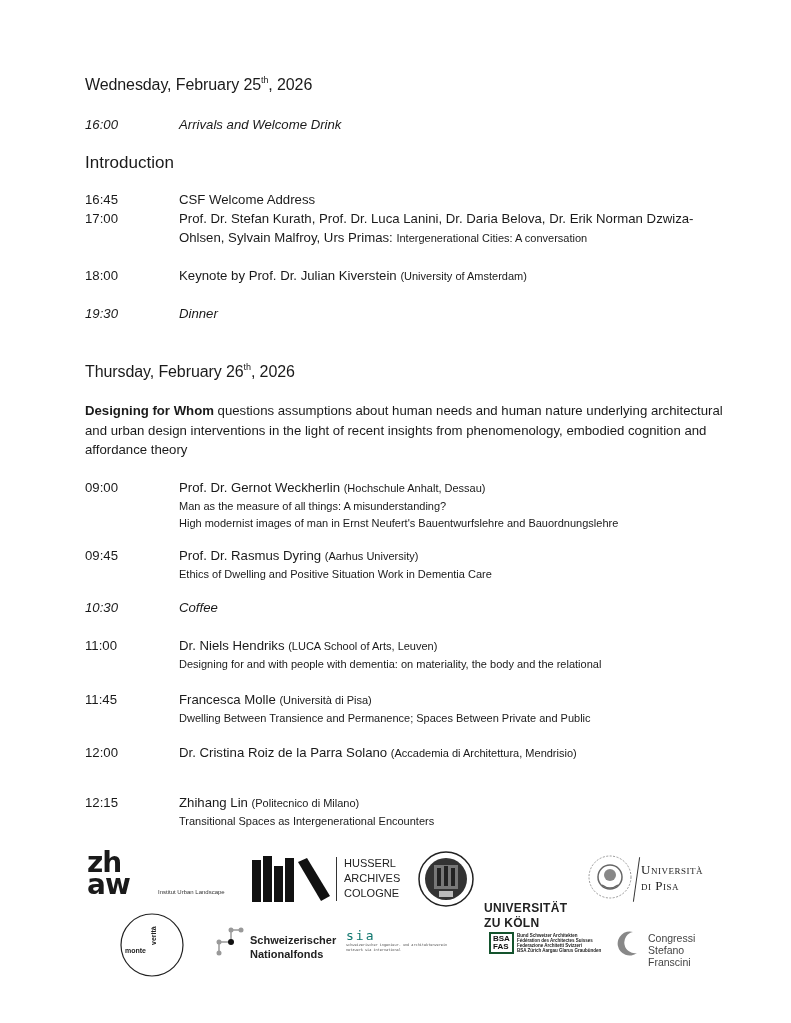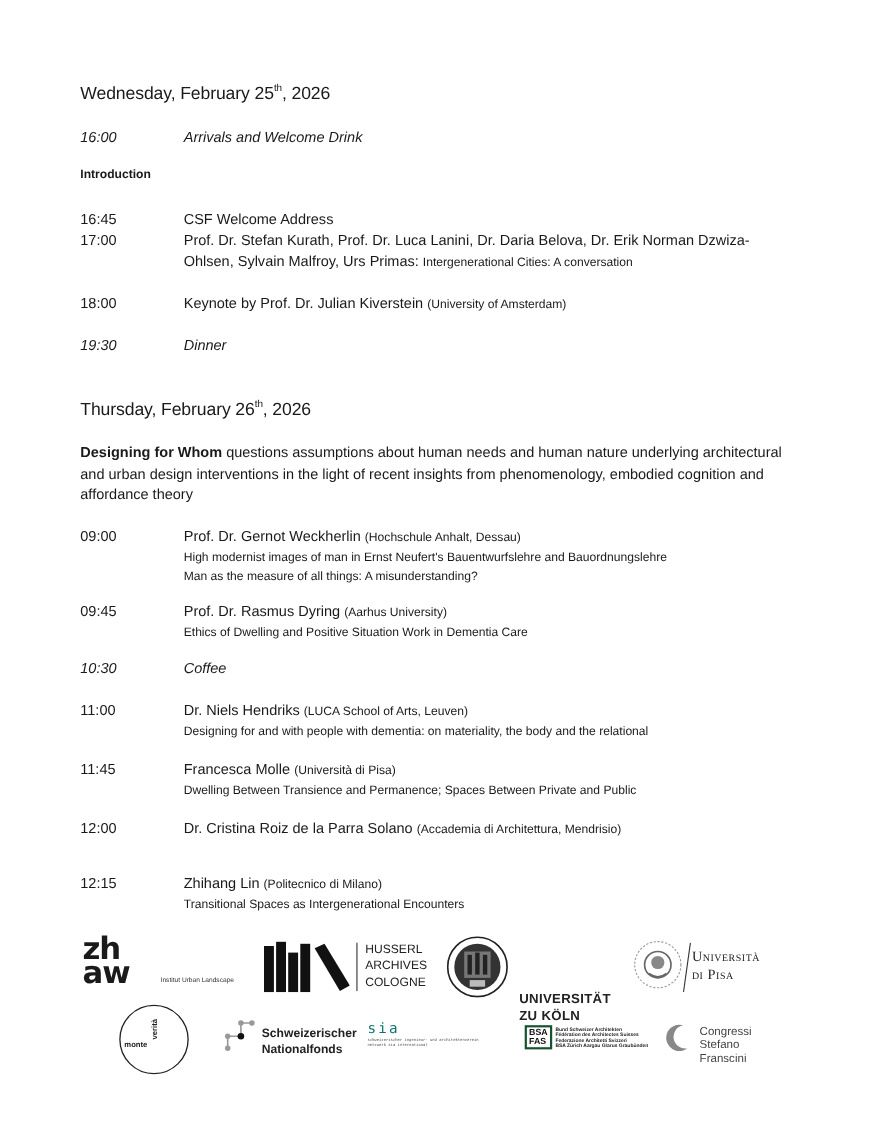--- a/index.html
+++ b/index.html
@@ -1,25 +1,25 @@
 <!DOCTYPE html>
 <html><head>
 <meta charset="utf-8">
 <style>
   html, body { margin: 0; padding: 0; background: #ffffff; }
   body { width: 791px; height: 1023px; position: relative; overflow: hidden;
          font-family: "Liberation Sans", "DejaVu Sans", sans-serif; color: #1a1a1a; }
-  .page { position: absolute; left: 0; top: 0; width: 643px; height: 1023px; padding-left: 36px; }
+  .page { position: absolute; left: 12px; top: 0; width: 643px; height: 1023px; padding-left: 36px; }
   .day-heading { position: absolute; left: 73px; font-size: 16px; letter-spacing: -0.1px; }
   .day-heading sup { font-size: 9px; vertical-align: 7px; }
   .row { position: absolute; left: 73px; width: 650px; font-size: 13.2px; line-height: 19px; }
   .row .time { position: absolute; left: 0; top: 0; width: 90px; }
   .row .content { position: absolute; left: 94px; top: 0; width: 560px; }
   .italic { font-style: italic; }
-  .section-title { position: absolute; left: 73px; font-size: 11px; font-weight: bold; }
+  .section-title { position: absolute; left: 73px; font-size: 17px; font-weight: normal; }
   .small { font-size: 11px; margin-top: 17px; }
   .sub { font-size: 11px; line-height: 17px; display: block; }
   .intro-para { position: absolute; left: 73px; width: 650px; font-size: 13.2px; line-height: 19.5px; }
   .intro-para b { font-weight: bold; }
 
   
   .logo { position: absolute; }
   .zhaw { left: 75px; top: 852px; font-weight: 900; font-size: 28px; line-height: 22px; letter-spacing: -1px; font-family: "DejaVu Sans", sans-serif; }
   .zhaw-sub { left: 146px; top: 889px; font-size: 6px; color: #333; }
   .husserl-mark { left: 240px; top: 856px; width: 78px; height: 46px; }
@@ -76,22 +76,22 @@
   </div>
 
   <div class="day-heading" style="top:362px;"><span>Thursday, February 26</span><sup>th</sup><span>, 2026</span></div>
 
   <div class="intro-para" style="top:401px;"><b>Designing for Whom</b><span> questions assumptions about human needs and human nature underlying architectural and urban design interventions in the light of recent insights from phenomenology, embodied cognition and affordance theory</span></div>
 
   <div class="row" style="top:478px;">
     <span class="time">09:00</span>
     <span class="content">
       <span>Prof. Dr. Gernot Weckherlin</span> <span class="small">(Hochschule Anhalt, Dessau)</span>
+      <span class="sub">Man as the measure of all things: A misunderstanding?</span>
       <span class="sub">High modernist images of man in Ernst Neufert's Bauentwurfslehre and Bauordnungslehre</span>
-      <span class="sub">Man as the measure of all things: A misunderstanding?</span>
     </span>
   </div>
 
   <div class="row" style="top:546px;">
     <span class="time">09:45</span>
     <span class="content">
       <span>Prof. Dr. Rasmus Dyring</span> <span class="small">(Aarhus University)</span>
       <span class="sub">Ethics of Dwelling and Positive Situation Work in Dementia Care</span>
     </span>
   </div>

